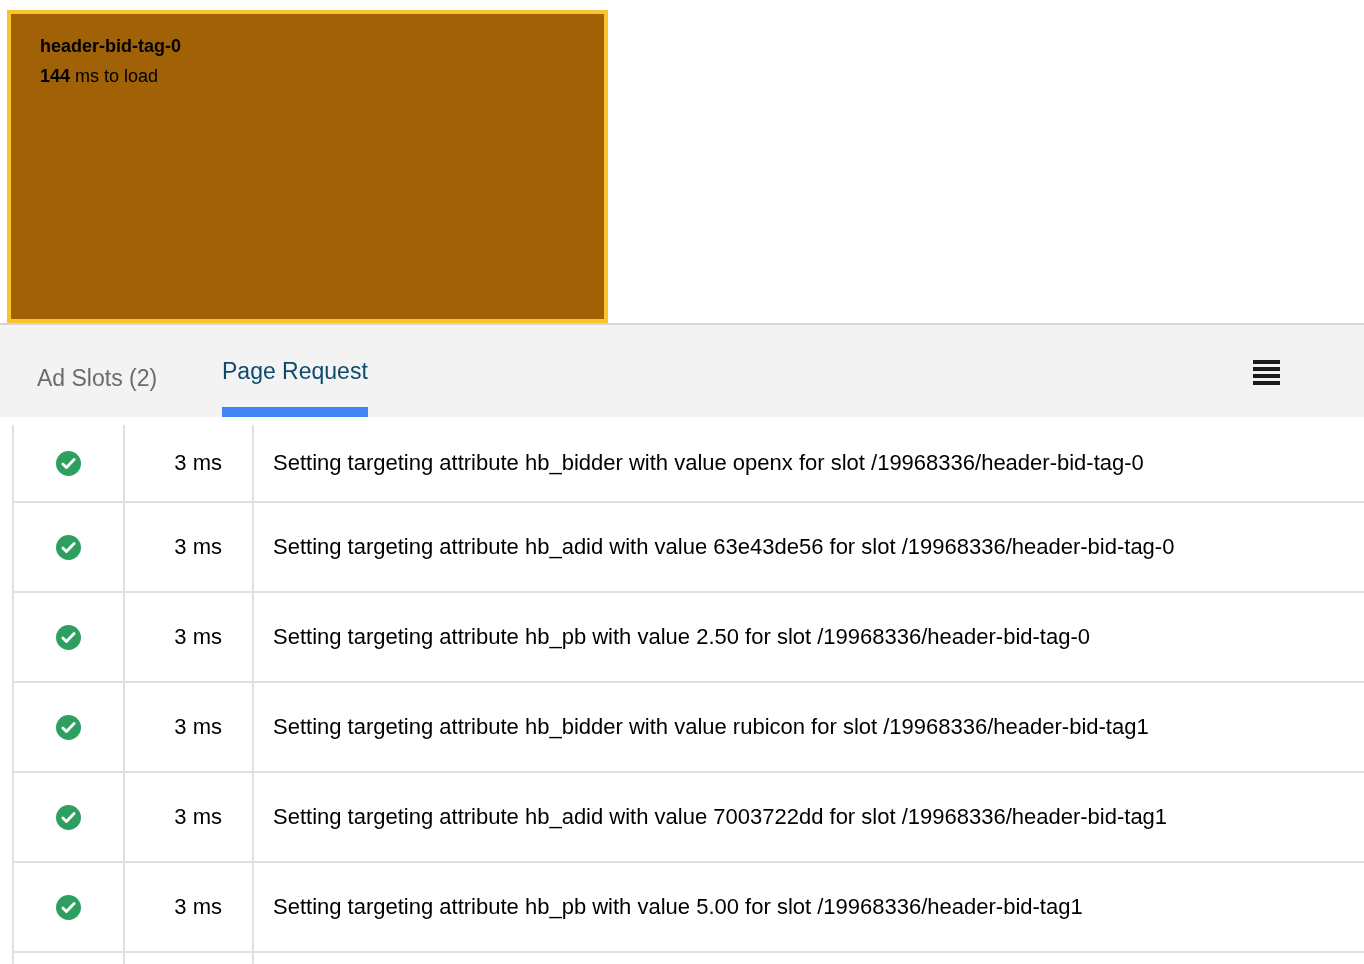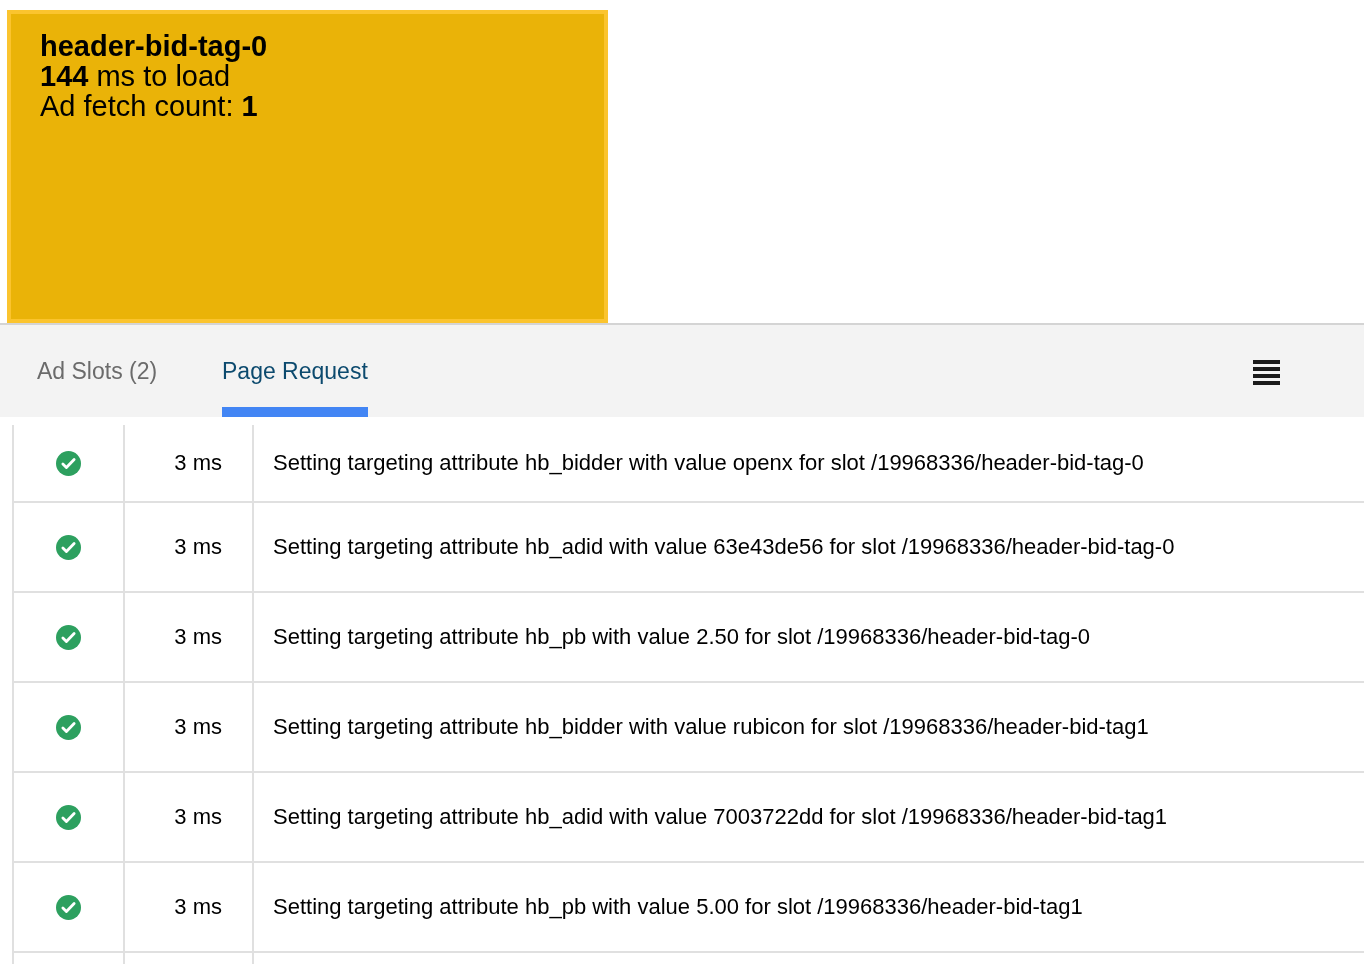--- a/index.html
+++ b/index.html
@@ -11,45 +11,45 @@
     color: #000000;
     position: relative;
   }
 
   
   .info-box {
     position: absolute;
     left: 7px; top: 10px;
     width: 601px; height: 313px;
     box-sizing: border-box;
-    background: #eab308;
+    background: #a16207;
     border: 4px solid #FBC42E;
     padding: 17px 20px 0 29px;
-    font-size: 29px;
+    font-size: 18px;
     line-height: 30px;
   }
   .info-box .ib-title { font-weight: bold; }
 
   
   .tab-bar {
     position: absolute;
     left: 0; top: 323px;
     width: 1364px; height: 94px;
     box-sizing: border-box;
     background: #F3F3F3;
     border-top: 2px solid #D4D4D4;
   }
   .tab {
     position: absolute;
     top: 0; height: 92px;
     display: flex; align-items: center;
     font-size: 23px;
     cursor: pointer;
   }
-  .tab-adslots { left: 37px; color: #6B6B6B; }
+  .tab-adslots { left: 37px; color: #6B6B6B; margin-top: 7px; }
   .tab-pagerequest { left: 222px; color: #0c4a6e; }
   .tab-underline {
     position: absolute;
     left: 0; bottom: 0;
     width: 100%; height: 10px;
     background: #4285F4;
   }
   .menu-btn {
     position: absolute;
     top: 35px; right: 84px;
@@ -99,21 +99,20 @@
     font-size: 22px;
   }
   .check-icon { width: 25px; height: 25px; }
 </style>
 </head>
 <body>
 
 <div class="info-box">
   <div class="ib-title">header-bid-tag-0</div>
   <div class="ib-line"><b>144</b> <span>ms to load</span></div>
-  <div class="ib-line"><span>Ad fetch count:</span> <b>1</b></div>
 </div>
 
 <div class="tab-bar">
   <div class="tab tab-adslots">
     <span>Ad Slots (2)</span>
   </div>
   <div class="tab tab-pagerequest">
     <span>Page Request</span>
     <span class="tab-underline"></span>
   </div>

